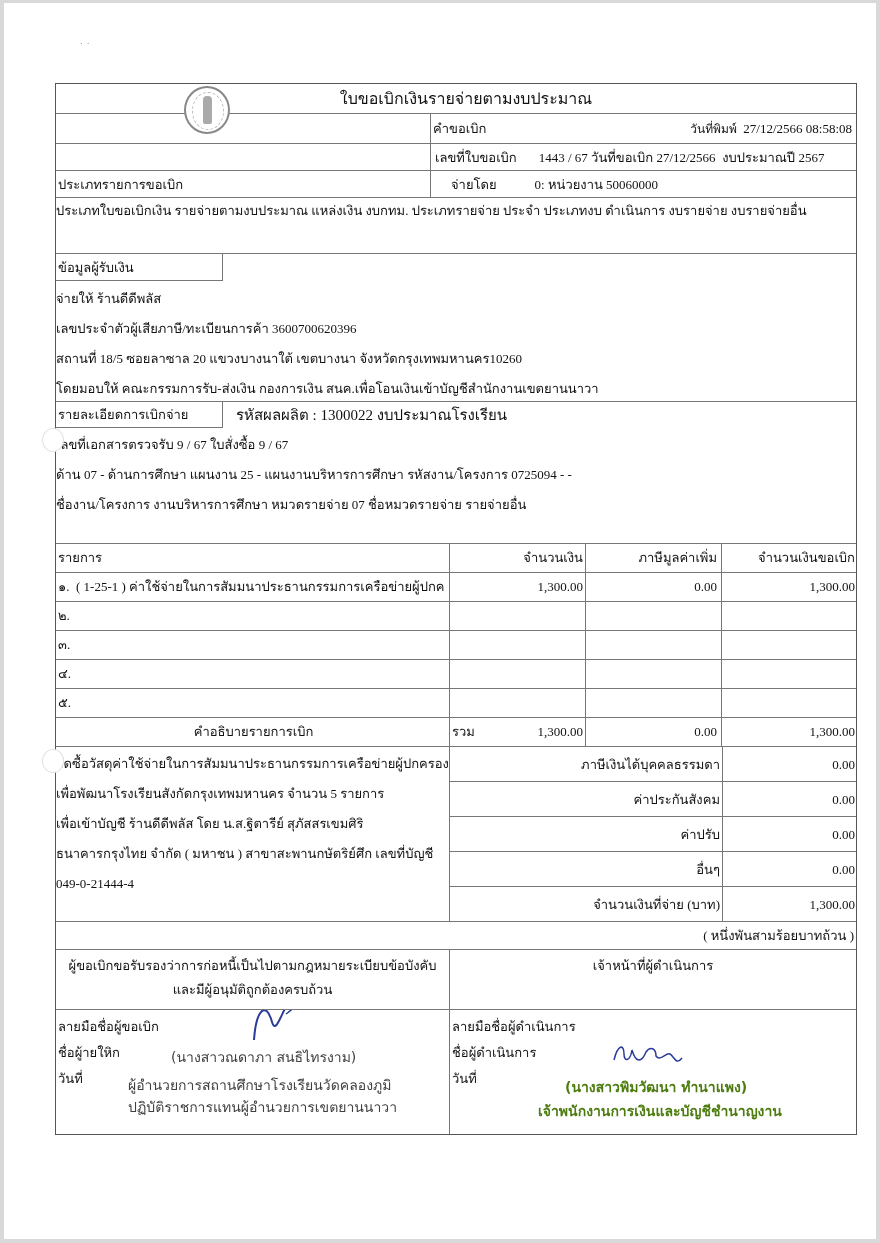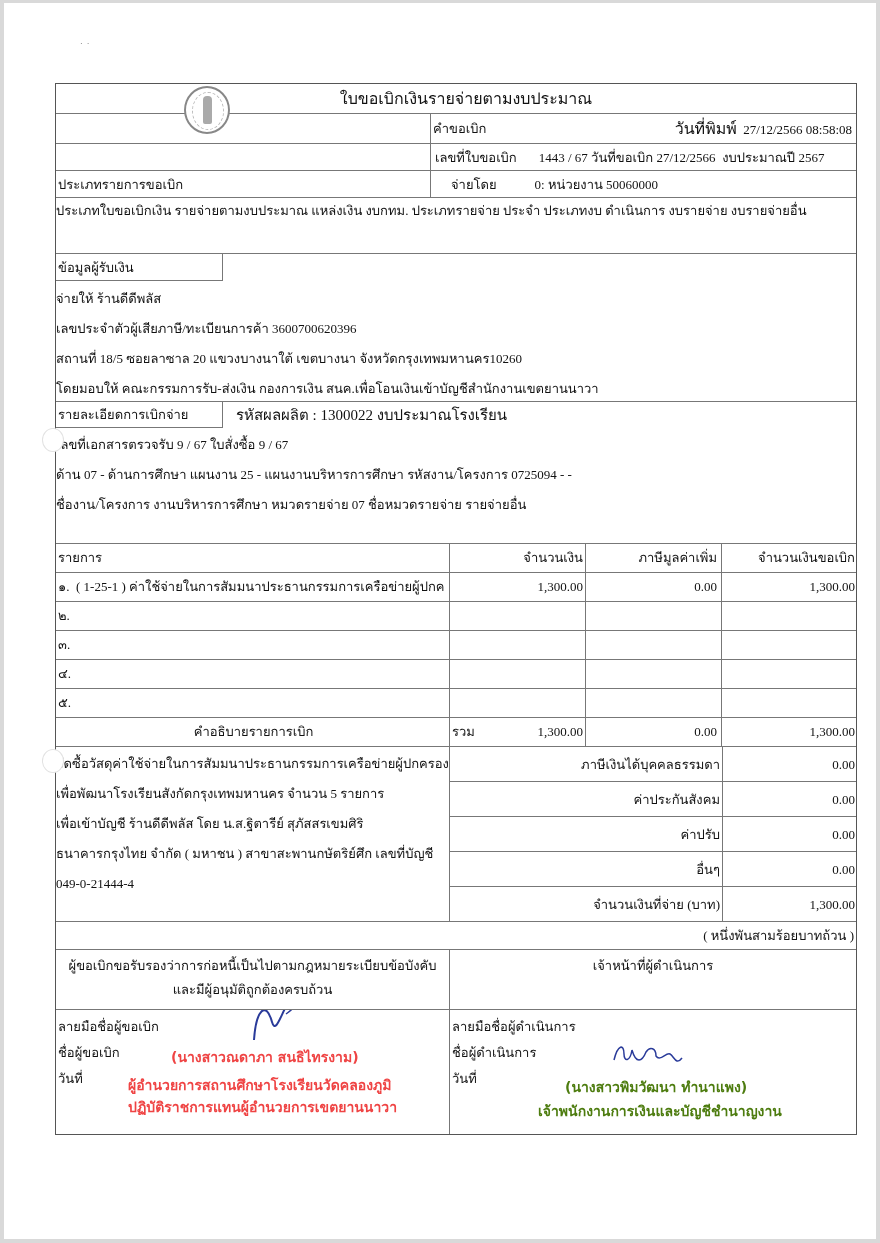--- a/index.html
+++ b/index.html
@@ -81,42 +81,42 @@
   .words .cell { width: 100%; text-align: right; line-height: 28px; padding-right: 2px; }
 
   .cert { height: 60px; }
   .cert .a { width: 393px; text-align: center; white-space: normal; line-height: 24px; padding-top: 4px; }
   .cert .b { flex: 1; text-align: center; line-height: 24px; padding-top: 4px; }
 
   .sign { height: 124px; border-bottom: none; }
   .sign .a { width: 393px; padding: 4px 0 0 2px; }
   .sign .b { flex: 1; padding: 4px 0 0 2px; }
   .sign .ln { font-size: 13px; line-height: 26px; height: 26px; }
-  .stamp { position: absolute; color: #ef4444; font-family: "DejaVu Sans", sans-serif; font-size: 14px; line-height: 22px; white-space: nowrap; font-weight: bold; }
+  .stamp { position: absolute; color: #404040; font-family: "DejaVu Sans", sans-serif; font-size: 14px; line-height: 22px; white-space: nowrap; }
   .stamp.bold { font-weight: bold; color: #4d7c0f; }
   .sigmark { position: absolute; }
 </style>
 </head>
 <body>
 
 <div class="page">
   <div class="specks">· &nbsp;·</div>
 
   <div class="doc">
     <div class="logo"></div>
 
     <div class="row title-row">
       <div class="cell">ใบขอเบิกเงินรายจ่ายตามงบประมาณ</div>
     </div>
 
     <div class="row row2">
       <div class="cell a"></div>
       <div class="cell b bl">คำขอเบิก</div>
       <div class="cell d">
-        <span style="font-size:16px">วันที่พิมพ์</span>&nbsp;&nbsp;<span>27/12/2566 08:58:08</span>
+        <span style="font-size:12px">วันที่พิมพ์</span>&nbsp;&nbsp;<span>27/12/2566 08:58:08</span>
       </div>
     </div>
 
     <div class="row row3">
       <div class="cell a">
         <span>หน่วยงาน</span>&nbsp;&nbsp;<span>50061100</span>&nbsp;&nbsp;&nbsp;<span>สนข. เขตยานนาวา โรงเรียนประถมศึกษา</span>
       </div>
       <div class="cell b bl">
         <span>เลขที่ใบขอเบิก</span><span class="gap"></span><span>1443 / 67</span>&nbsp;<span>วันที่ขอเบิก</span>&nbsp;<span>27/12/2566</span>&nbsp;&nbsp;<span>งบประมาณปี</span>&nbsp;<span>2567</span>
       </div>
@@ -237,21 +237,21 @@
     </div>
 
     <div class="row cert">
       <div class="cell a">ผู้ขอเบิกขอรับรองว่าการก่อหนี้เป็นไปตามกฎหมายระเบียบข้อบังคับ และมีผู้อนุมัติถูกต้องครบถ้วน</div>
       <div class="cell b bl">เจ้าหน้าที่ผู้ดำเนินการ</div>
     </div>
 
     <div class="row sign">
       <div class="cell a">
         <div class="ln">ลายมือชื่อผู้ขอเบิก</div>
-        <div class="ln">ชื่อผู้ขอเบิก</div>
+        <div class="ln">ชื่อผู้ายใหิก</div>
         <div class="ln">วันที่</div>
         <svg class="sigmark" style="left:190px;top:-40px" width="70" height="80">
           <path d="M8 70 C 10 40, 20 30, 26 52 C 30 66, 36 40, 44 30 C 50 20, 56 14, 62 6" stroke="#2a3b9a" stroke-width="2" fill="none"></path>
           <path d="M40 44 C 46 40, 52 34, 56 24" stroke="#2a3b9a" stroke-width="1.5" fill="none"></path>
         </svg>
         <div class="stamp" style="left:115px;top:36px">(นางสาวณดาภา สนธิไทรงาม)</div>
         <div class="stamp" style="left:72px;top:64px">ผู้อำนวยการสถานศึกษาโรงเรียนวัดคลองภูมิ</div>
         <div class="stamp" style="left:72px;top:86px">ปฏิบัติราชการแทนผู้อำนวยการเขตยานนาวา</div>
       </div>
       <div class="cell b bl">

